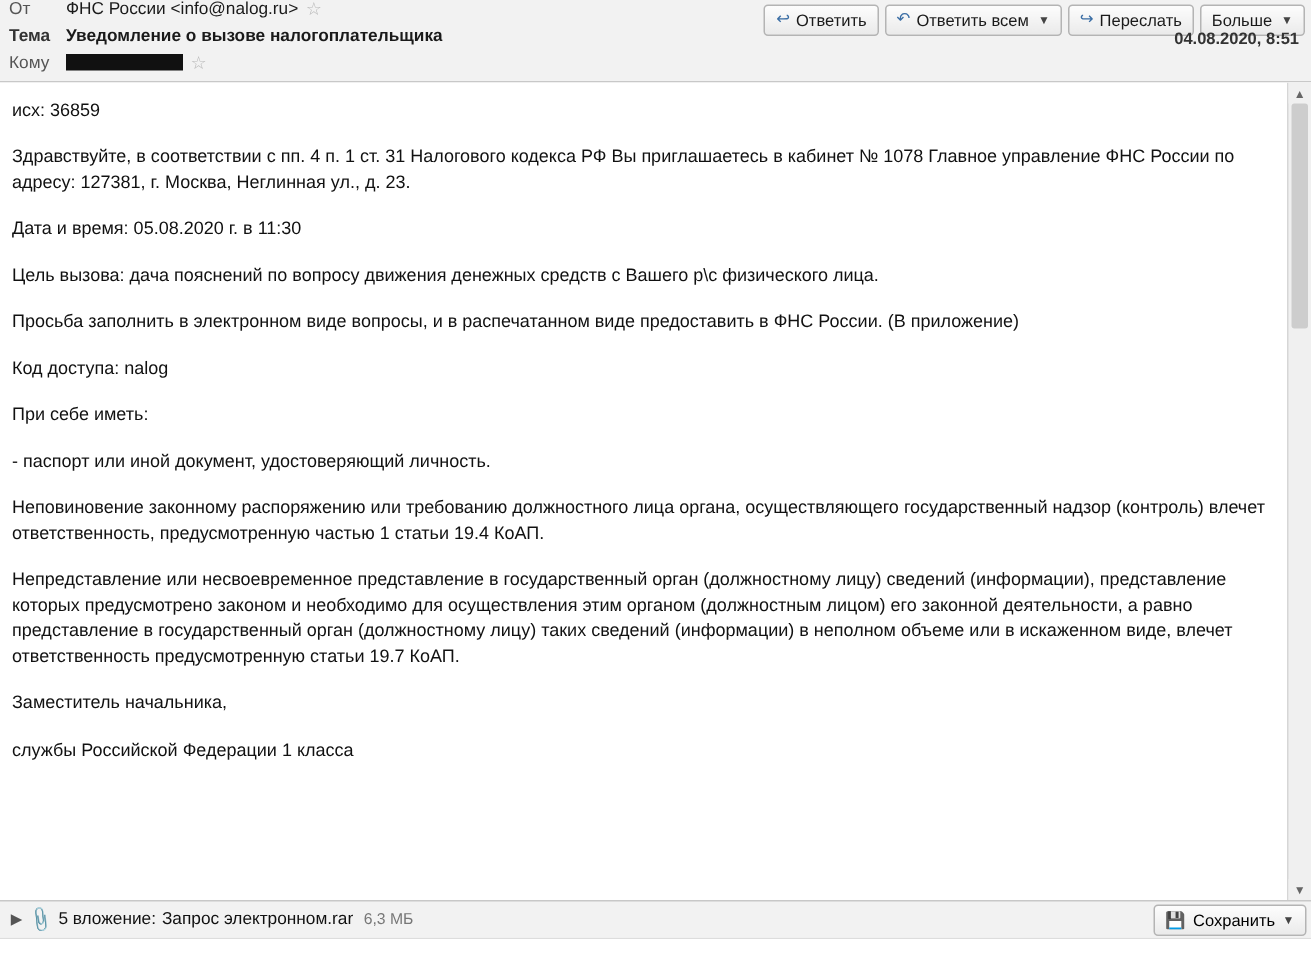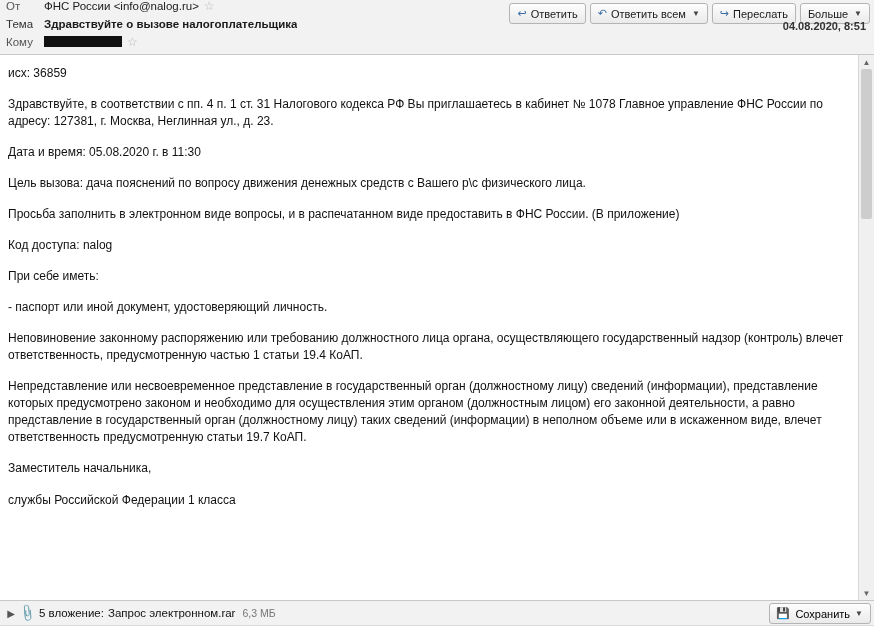--- a/index.html
+++ b/index.html
@@ -38,21 +38,21 @@
     height: 18px;
     padding: 0 6px;
     position: relative;
   }
   .hdr-label {
     color: #555555;
     font-size: 11.5px;
     width: 38px;
     flex: 0 0 38px;
   }
-  .hdr-label.bold { color: #333; }
+  .hdr-label.bold { color: #333; font-weight: bold; }
   .hdr-value {
     font-size: 11.5px;
     color: #1a1a1a;
     white-space: nowrap;
     overflow: hidden;
   }
   .hdr-value.bold { font-weight: bold; }
   .star {
     color: #b9b9b9;
     font-size: 12px;
@@ -248,21 +248,21 @@
     </div>
 
     <div class="hdr-row">
       <span class="hdr-label">От</span>
       <span class="hdr-value">ФНС России &lt;info@nalog.ru&gt;</span>
       <span class="star">☆</span>
     </div>
 
     <div class="hdr-row">
       <span class="hdr-label bold">Тема</span>
-      <span class="hdr-value bold">Здравствуйте о вызове налогоплательщика</span>
+      <span class="hdr-value bold">Уведомление о вызове налогоплательщика</span>
       <span class="date-right">04.08.2020, 8:51</span>
     </div>
 
     <div class="hdr-row">
       <span class="hdr-label">Кому</span>
       <span class="redacted"></span>
       <span class="star">☆</span>
     </div>
   </div>
 

